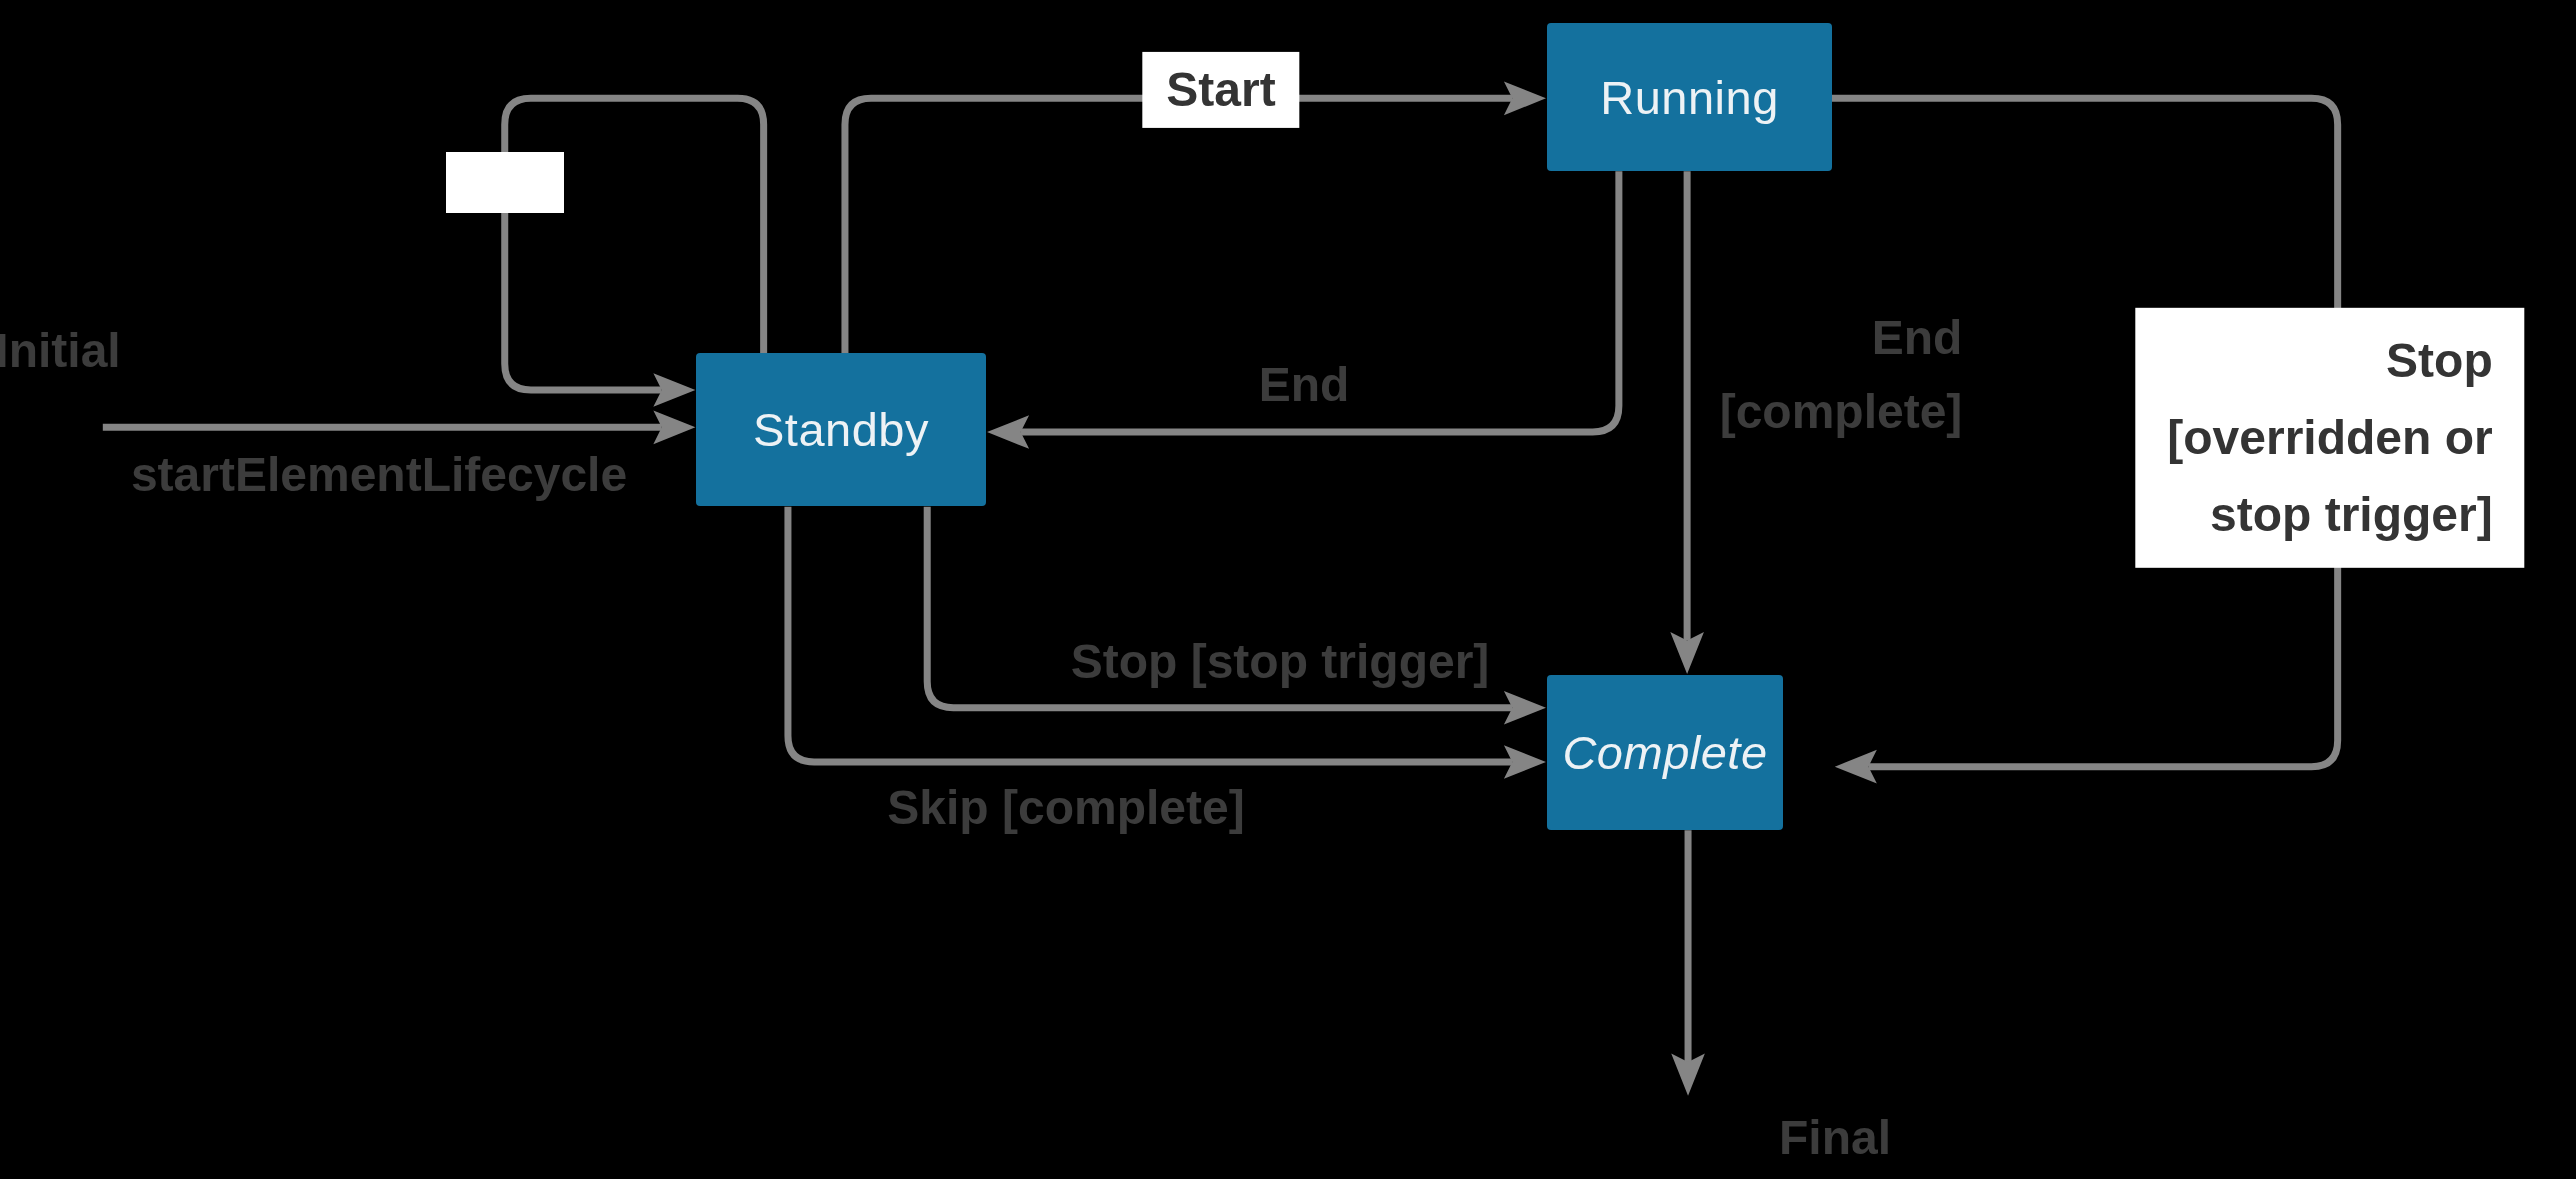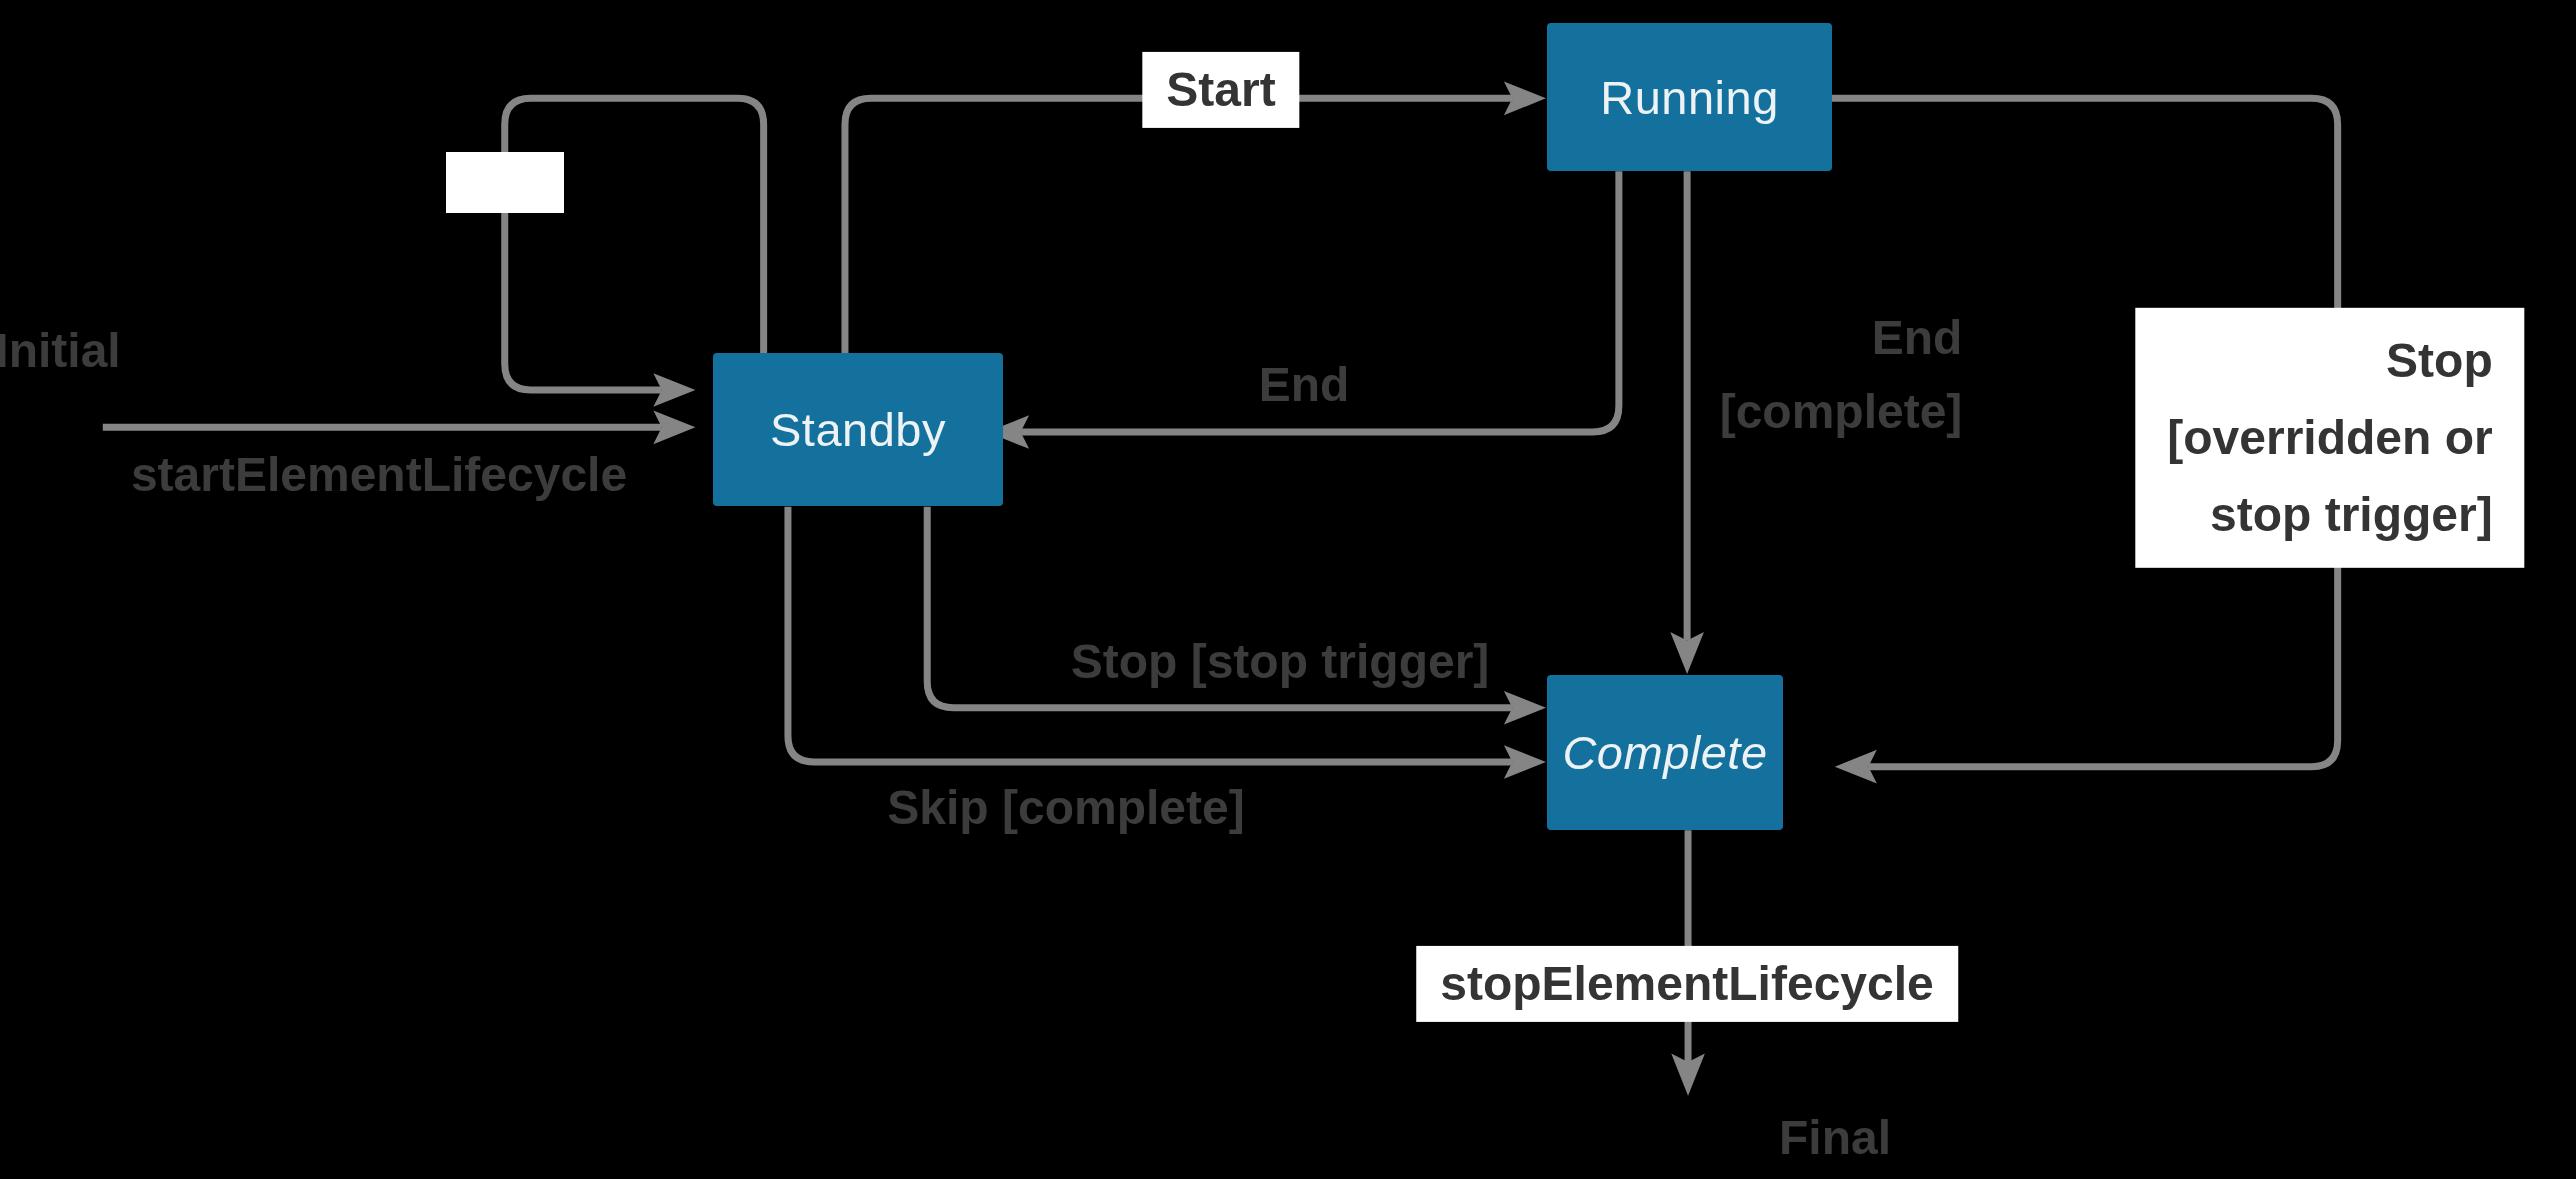--- a/index.html
+++ b/index.html
@@ -112,21 +112,21 @@
       <polygon points="1654,815 1609,797 1618,815 1609,833"></polygon>
     </g>
     <g>
       <path d="M1806 888 V1136"></path>
       <polygon points="1806,1172 1788,1127 1806,1136 1824,1127"></polygon>
     </g>
   </svg>
 
   <div class="halo" style="left:446px; top:152px; width:118px; height:61px;"></div>
 
-  <div class="node" style="left:696px; top:353px; width:290px; height:153px;margin-left:17px;">
+  <div class="node" style="left:696px; top:353px; width:290px; height:153px;">
     <span>Standby</span>
   </div>
   <div class="node" style="left:1547px; top:23.4px; width:285px; height:148px;">
     <span>Running</span>
   </div>
   <div class="node" style="left:1547px; top:675px; width:236px; height:155px;font-style:italic;">
     <span>Complete</span>
   </div>
 
   <div class="lbl" style="left:58px; top:351px;">Initial</div>
@@ -147,16 +147,15 @@
   <div class="lbl" style="left:1280px; top:662px;">Stop [stop trigger]</div>
 
   <div class="lbl wbox multi" style="left:2330px; top:438px;">
     <div>Stop</div>
     <div>[overridden or</div>
     <div>stop trigger]</div>
   </div>
 
   <div class="lbl" style="left:1066px; top:808px;">Skip [complete]</div>
 
-  <div class="lbl wbox" style="left:1687px; top:984px;">stopElementLifecycle</div>
 
 </div>
 
 
 </body></html>

